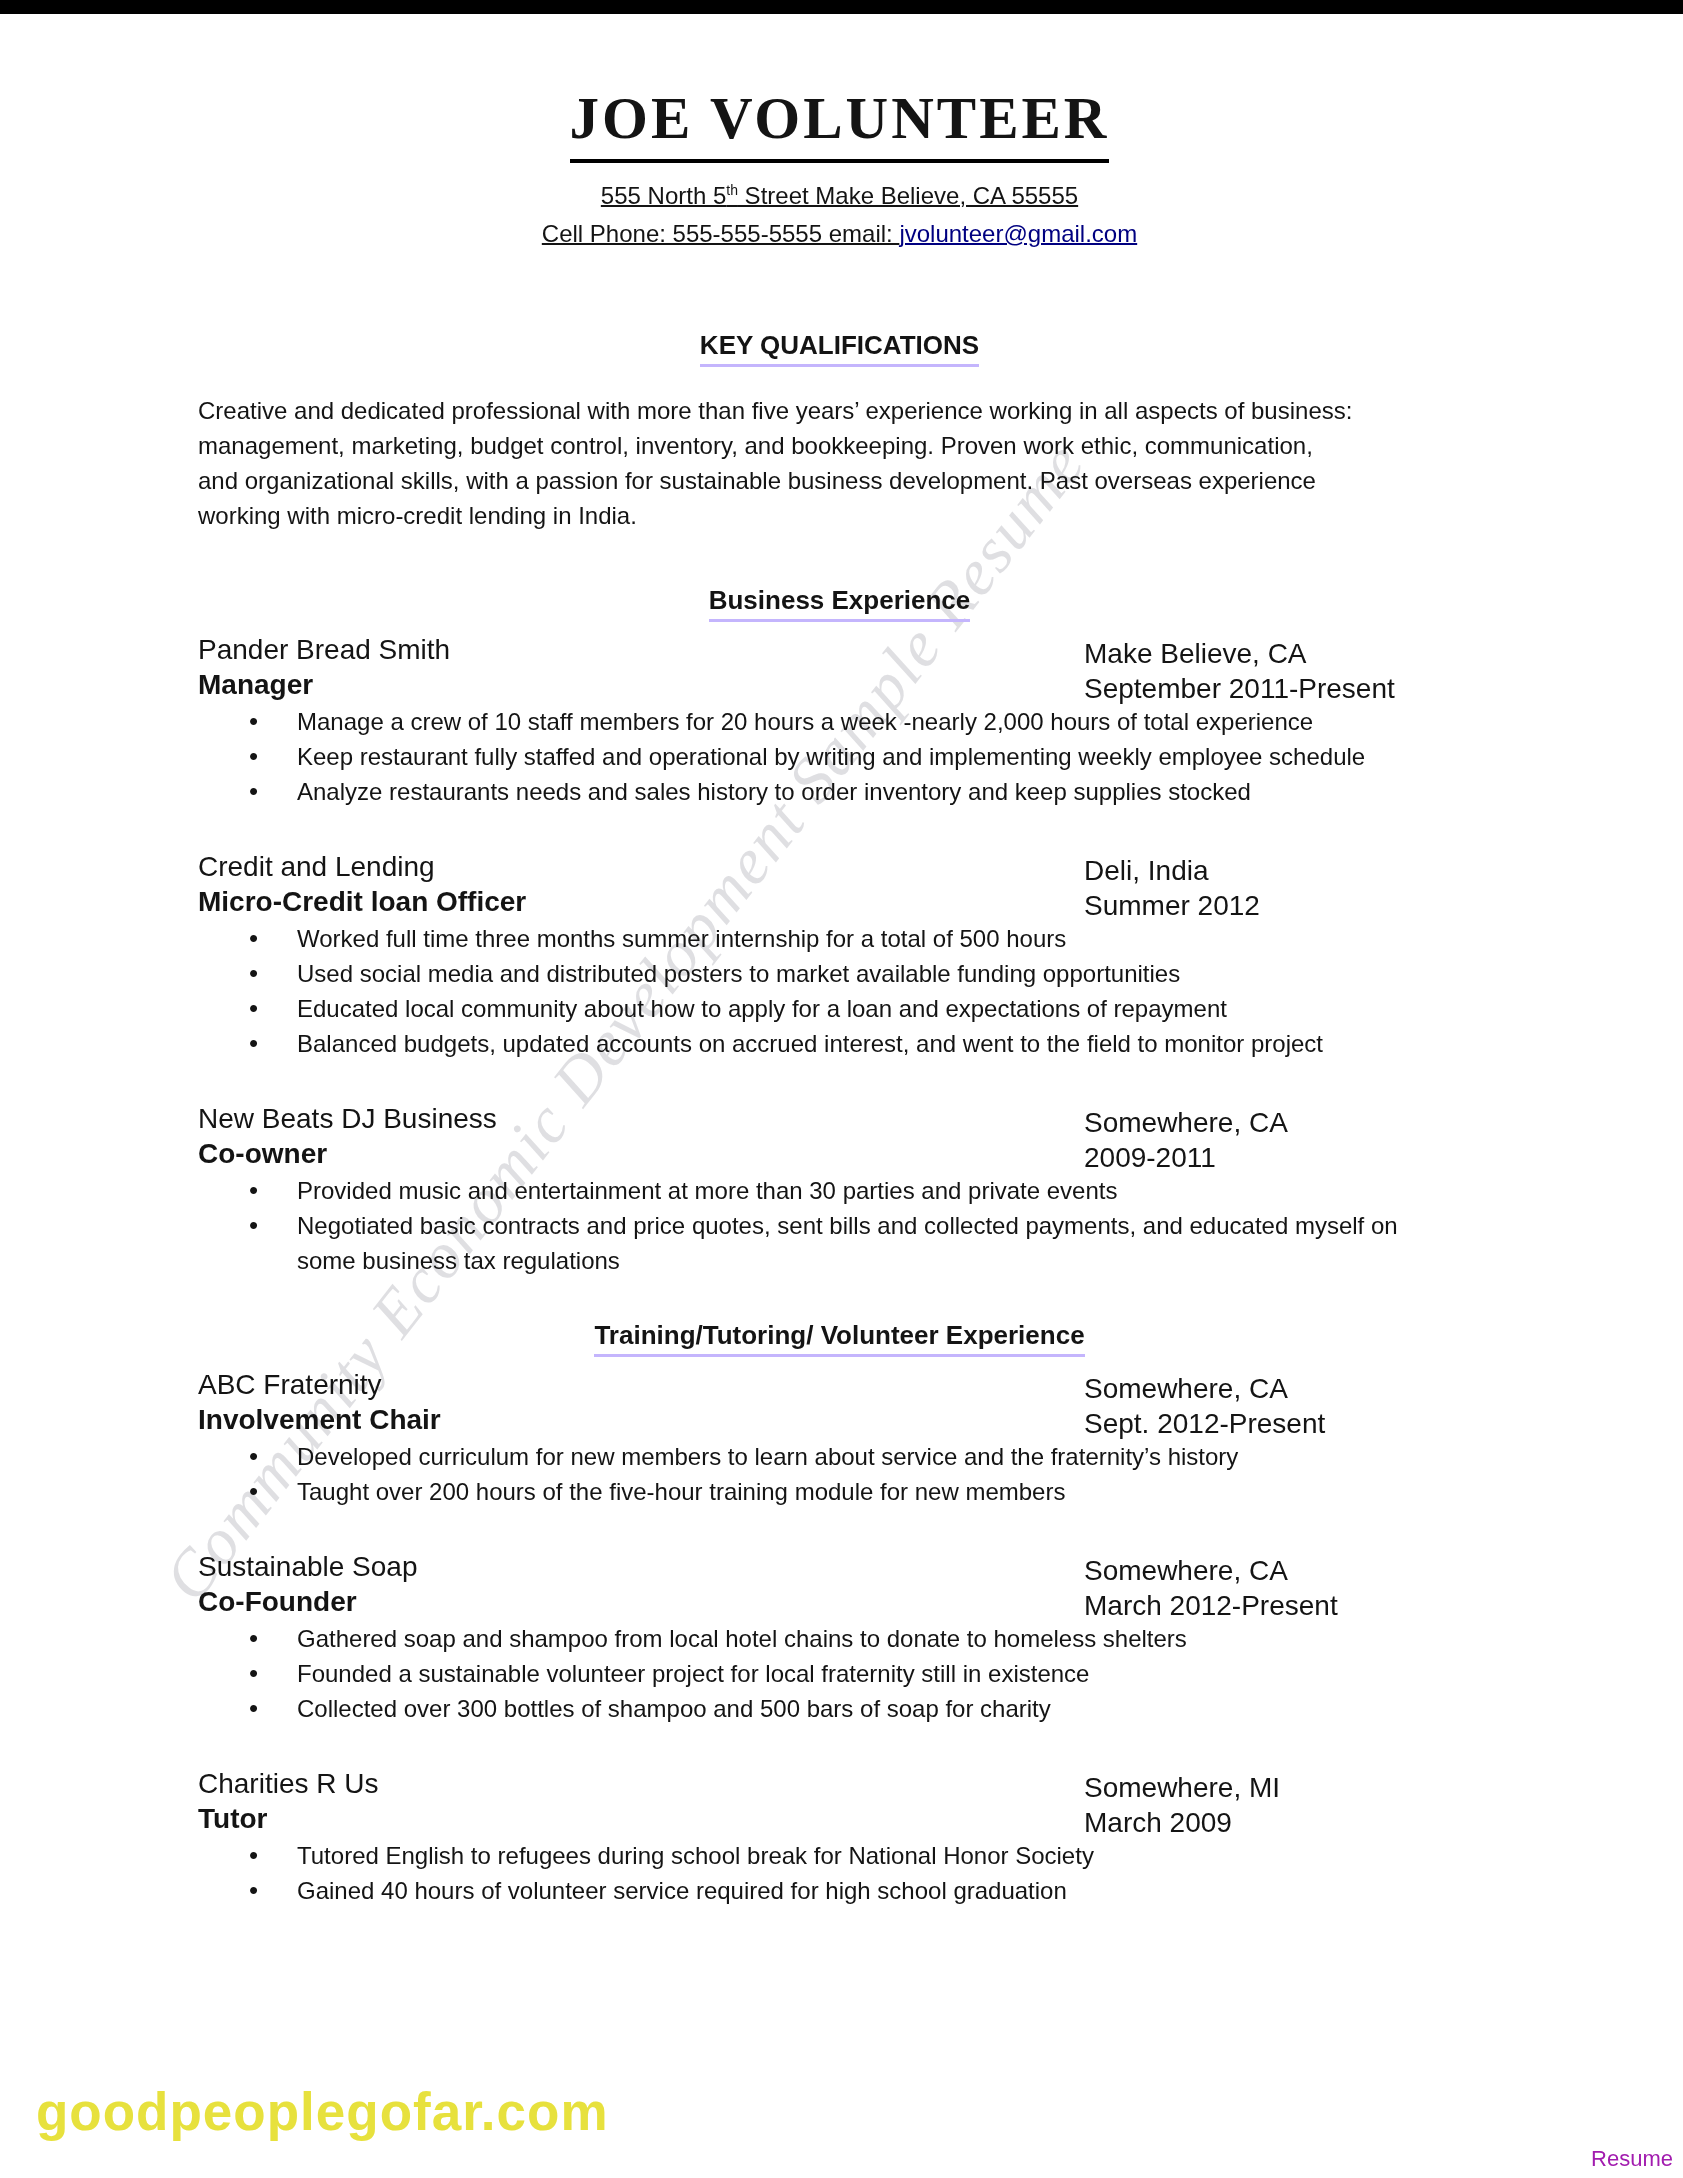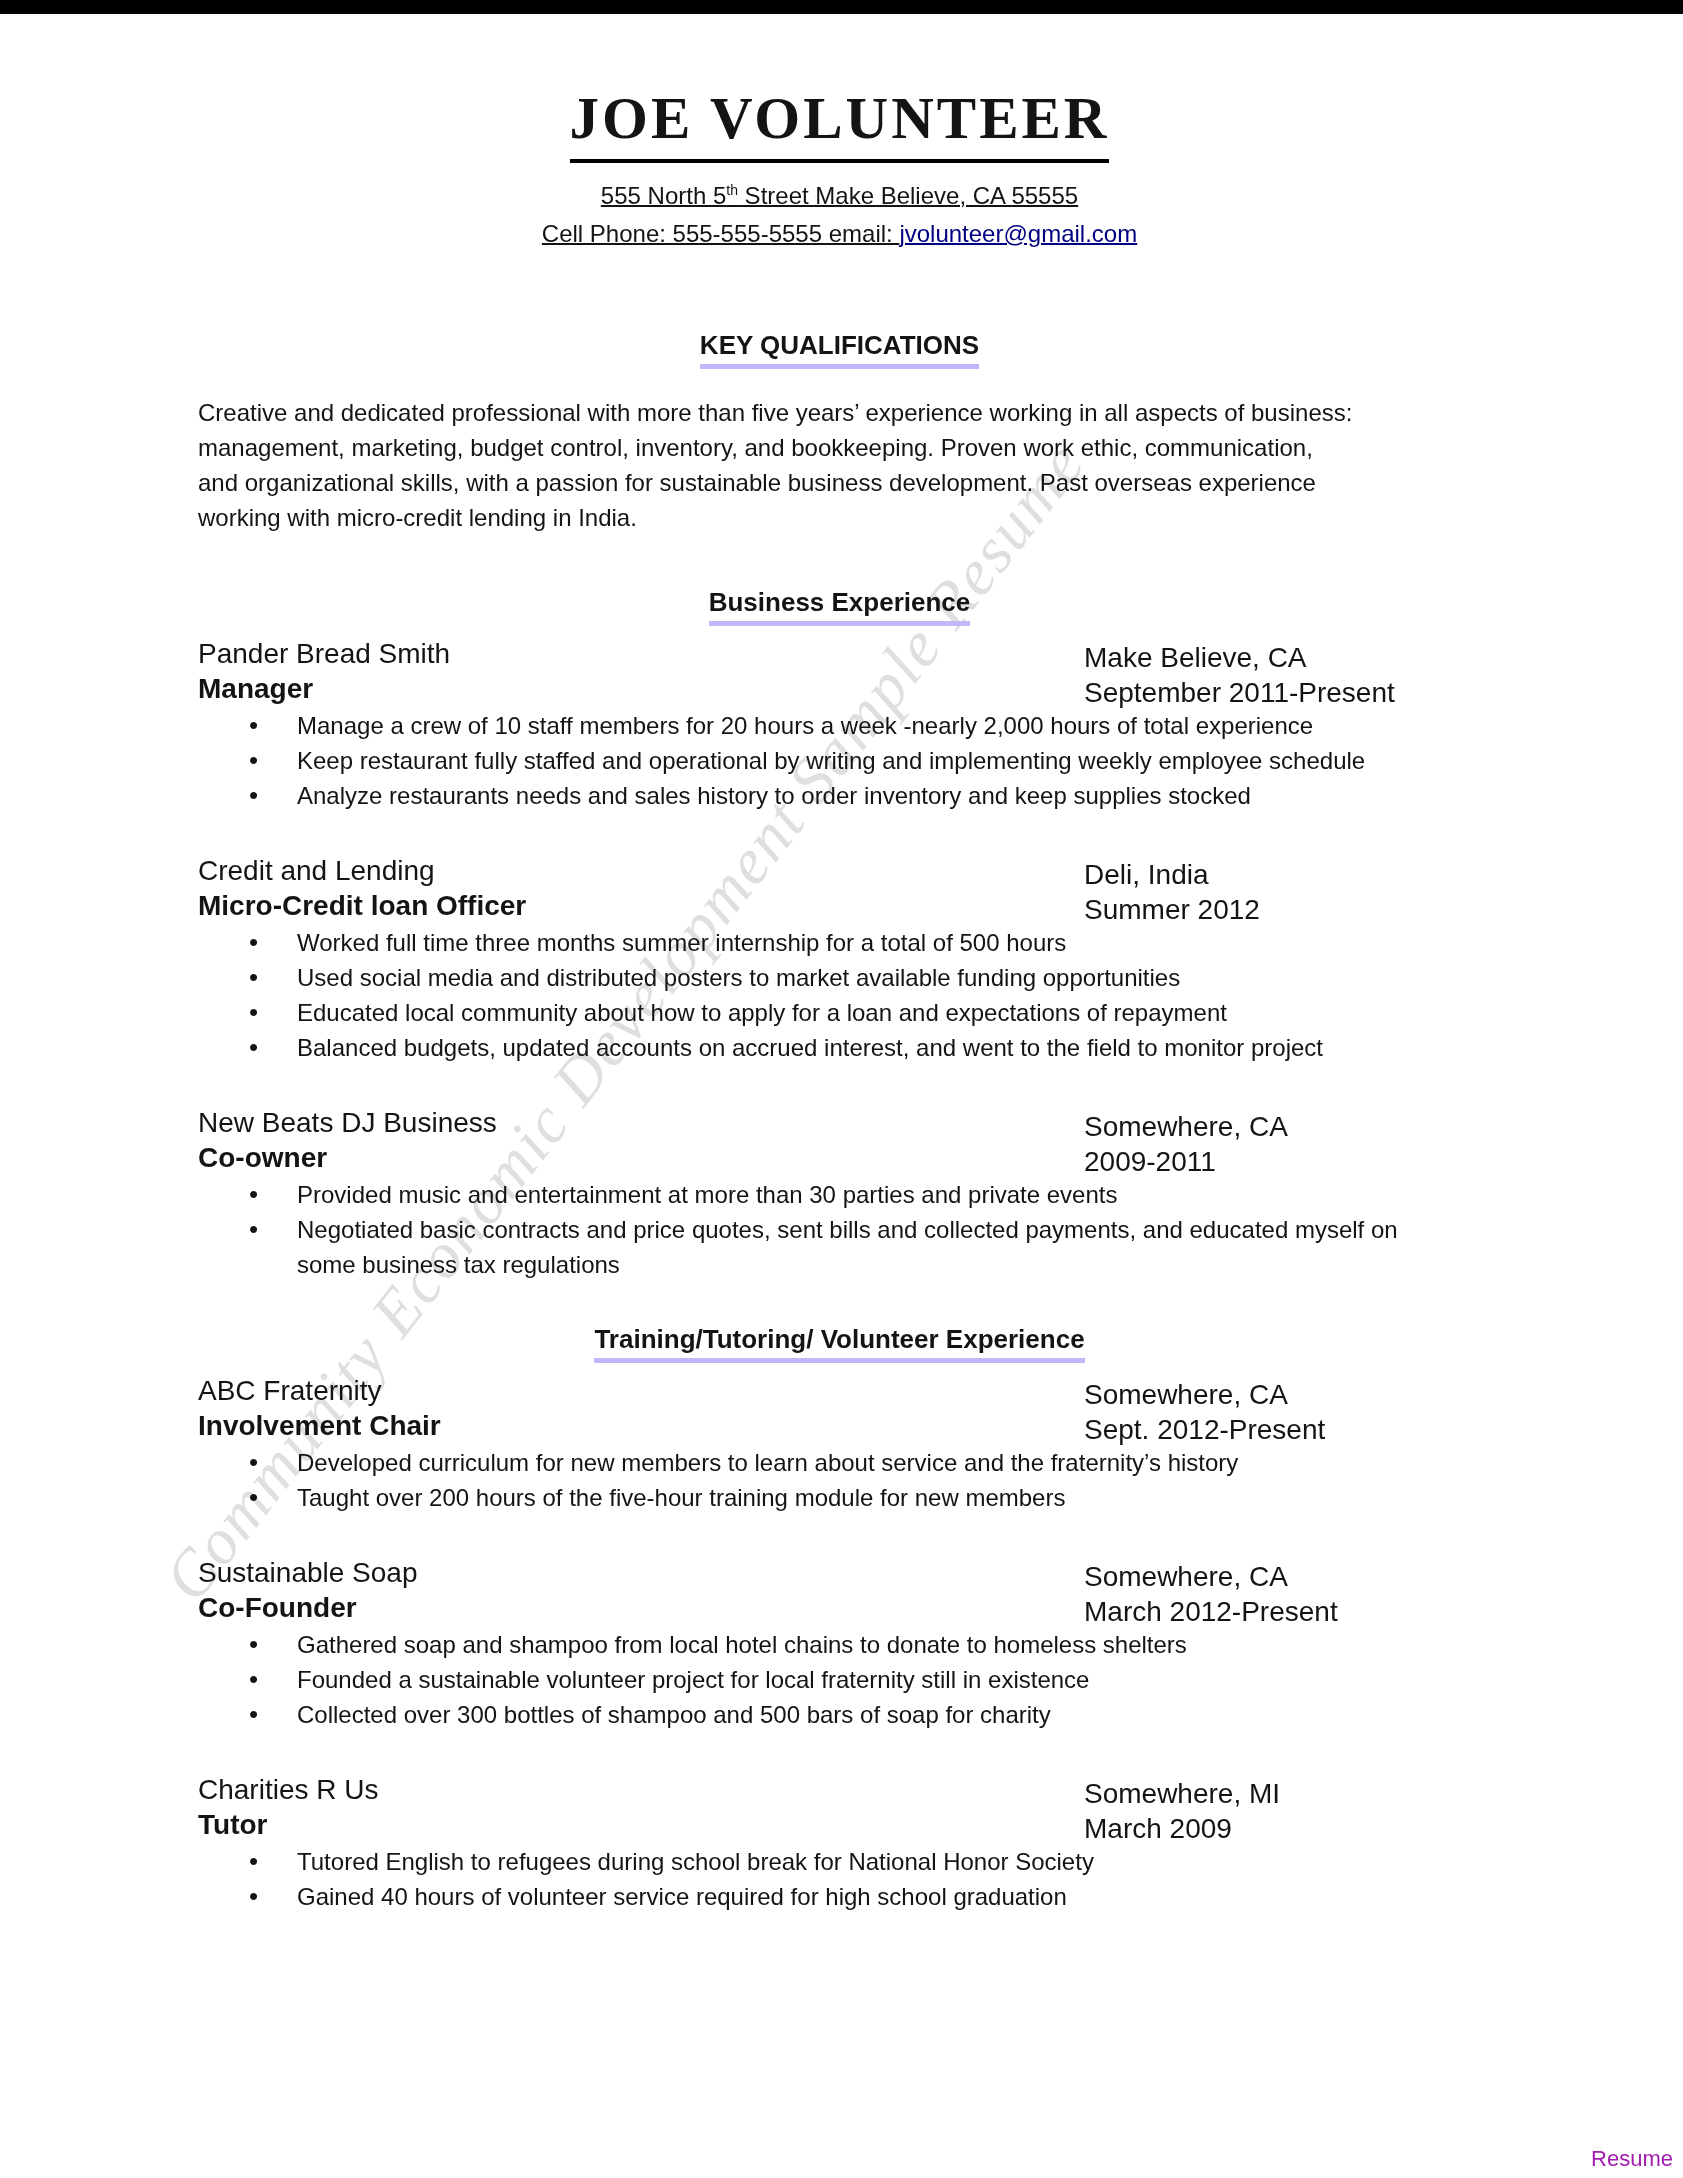--- a/index.html
+++ b/index.html
@@ -74,21 +74,21 @@
   }
   h2.sec {
     text-align: center;
     font-size: 26px;
     font-weight: bold;
     line-height: 34px;
     margin: 0;
   }
   h2.sec .sec-underline {
     display: inline-block;
-    border-bottom: 5px solid #c4b5fd;
+    border-bottom: 3px solid #c4b5fd;
     padding-bottom: 2px;
   }
   h2.kq { margin-top: 79px; }
   h2.biz { margin-top: 50px; margin-bottom: 10px; }
   h2.train { margin-top: 20px; margin-bottom: 10px; }
   p.summary {
     margin: 26px 0 0 0;
     width: 1158px;
     font-size: 24px;
     line-height: 35px;
@@ -260,15 +260,16 @@
     </div>
     <ul class="bullets">
               <li>Tutored English to refugees during school break for National Honor Society</li>
               <li>Gained 40 hours of volunteer service required for high school graduation</li>
             </ul>
   </div>
 </div>
     </section>
   </div>
 
+  <div class="site-watermark" style="color: rgb(231, 225, 61);">goodpeoplegofar.com</div>
   <div class="corner-label">Resume</div>
 </div>
 
 
 </body></html>

